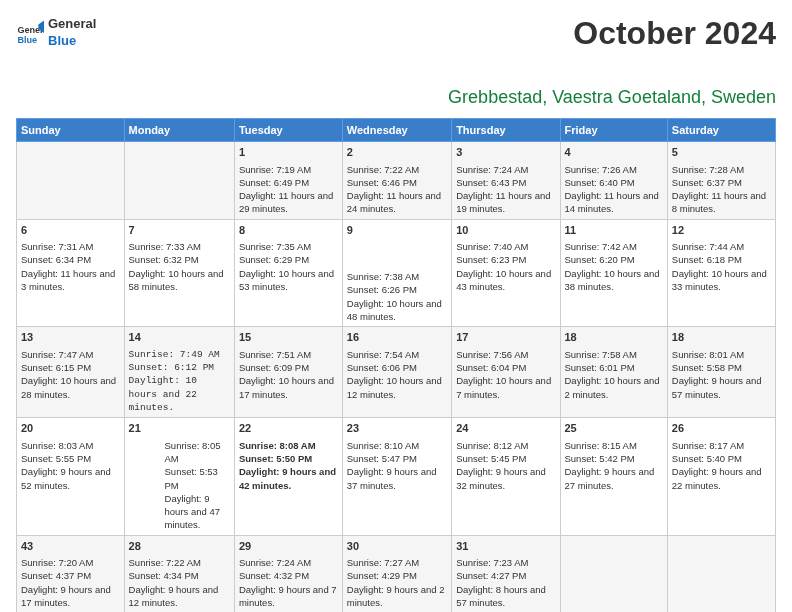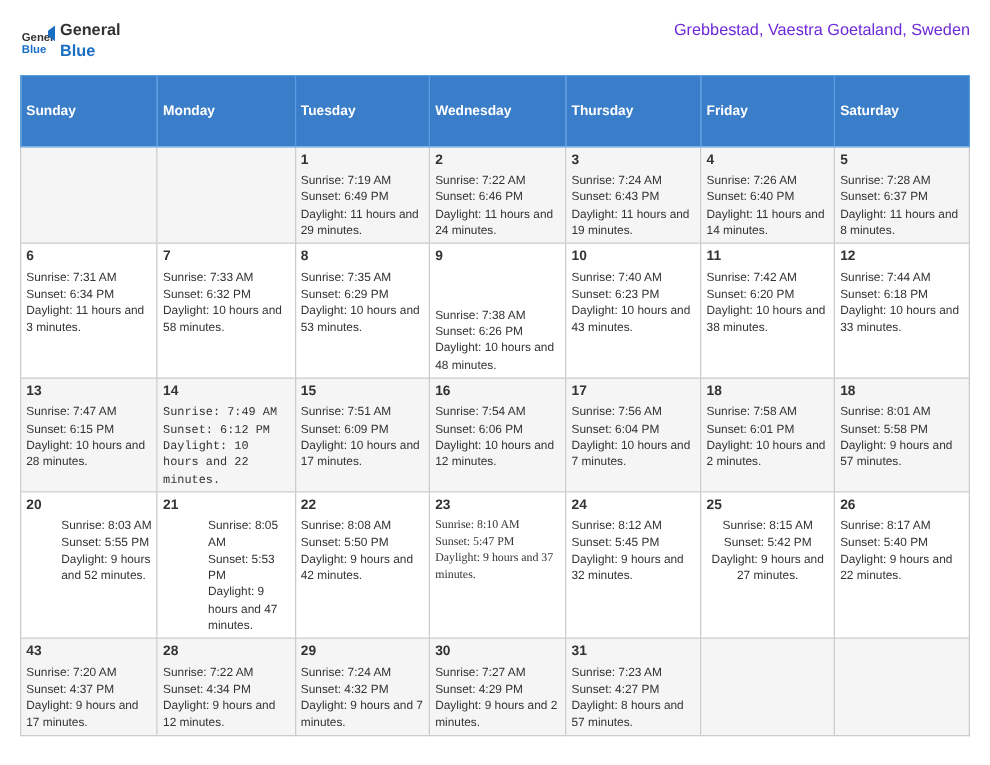--- a/index.html
+++ b/index.html
@@ -28,32 +28,33 @@
     .title-block {
       text-align: right;
     }
     .month-title {
       font-size: 32px;
       font-weight: bold;
       color: #333;
       line-height: 1.1;
     }
     .subtitle {
-      font-size: 13px;
-      color: #6d28d9;
+      font-size: 18px;
+      color: #15803d;
+      margin-top: 36px;
     }
     table {
       width: 100%;
       border-collapse: collapse;
       font-size: 10px;
     }
     thead tr th {
       background-color: #3a7dc9;
       color: #fff;
-      padding: 22px 4px;
+      padding: 5px 4px;
       text-align: left;
       font-size: 11px;
       font-weight: bold;
       border: 1px solid #5a9de0;
     }
     tbody tr td {
       border: 1px solid #ccc;
       vertical-align: top;
       padding: 3px 4px;
       min-height: 70px;
@@ -87,20 +88,21 @@
       <text x="2" y="20" font-size="13" font-weight="bold" fill="#333">General</text>
       <text x="2" y="34" font-size="13" font-weight="bold" fill="#1a6fc4">Blue</text>
       <polygon points="32,8 40,2 40,20 32,14" fill="#1a6fc4"></polygon>
     </svg>
     <div style="font-size:13px; font-weight:bold; line-height:1.3;">
       <div style="color:#333">General</div>
       <div style="color:#1a6fc4">Blue</div>
     </div>
   </div>
   <div class="title-block">
+    <div class="month-title">October 2024</div>
     <div class="subtitle">Grebbestad, Vaestra Goetaland, Sweden</div>
   </div>
 </div>
 
 <table>
   <thead>
     <tr id="header-row">
         <th>Sunday</th>
         <th>Monday</th>
         <th>Tuesday</th>
@@ -229,51 +231,51 @@
         <td>
           <span class="day-num">18</span>
           <div class="cell-content" style="white-space: pre-line;">Sunrise: 8:01 AM
 Sunset: 5:58 PM
 Daylight: 9 hours and 57 minutes.</div>
         </td>
       </tr>
       <tr>
         <td>
           <span class="day-num">20</span>
-          <div class="cell-content" style="white-space: pre-line; margin-left: 28px;">Sunrise: 8:03 AM
+          <div class="cell-content" style="white-space: pre-line;">Sunrise: 8:03 AM
 Sunset: 5:55 PM
 Daylight: 9 hours and 52 minutes.</div>
         </td>
         <td>
           <span class="day-num">21</span>
           <div class="cell-content" style="white-space: pre-line; margin-left: 36px;">Sunrise: 8:05 AM
 Sunset: 5:53 PM
 Daylight: 9 hours and 47 minutes.</div>
         </td>
         <td>
           <span class="day-num">22</span>
-          <div class="cell-content" style="white-space: pre-line;">Sunrise: 8:08 AM
+          <div class="cell-content" style="white-space: pre-line; font-weight: bold;">Sunrise: 8:08 AM
 Sunset: 5:50 PM
 Daylight: 9 hours and 42 minutes.</div>
         </td>
         <td>
           <span class="day-num">23</span>
-          <div class="cell-content" style="white-space: pre-line; font-family: Liberation Serif, serif;">Sunrise: 8:10 AM
+          <div class="cell-content" style="white-space: pre-line;">Sunrise: 8:10 AM
 Sunset: 5:47 PM
 Daylight: 9 hours and 37 minutes.</div>
         </td>
         <td>
           <span class="day-num">24</span>
           <div class="cell-content" style="white-space: pre-line;">Sunrise: 8:12 AM
 Sunset: 5:45 PM
 Daylight: 9 hours and 32 minutes.</div>
         </td>
         <td>
           <span class="day-num">25</span>
-          <div class="cell-content" style="white-space: pre-line; text-align: center;">Sunrise: 8:15 AM
+          <div class="cell-content" style="white-space: pre-line;">Sunrise: 8:15 AM
 Sunset: 5:42 PM
 Daylight: 9 hours and 27 minutes.</div>
         </td>
         <td>
           <span class="day-num">26</span>
           <div class="cell-content" style="white-space: pre-line;">Sunrise: 8:17 AM
 Sunset: 5:40 PM
 Daylight: 9 hours and 22 minutes.</div>
         </td>
       </tr>

